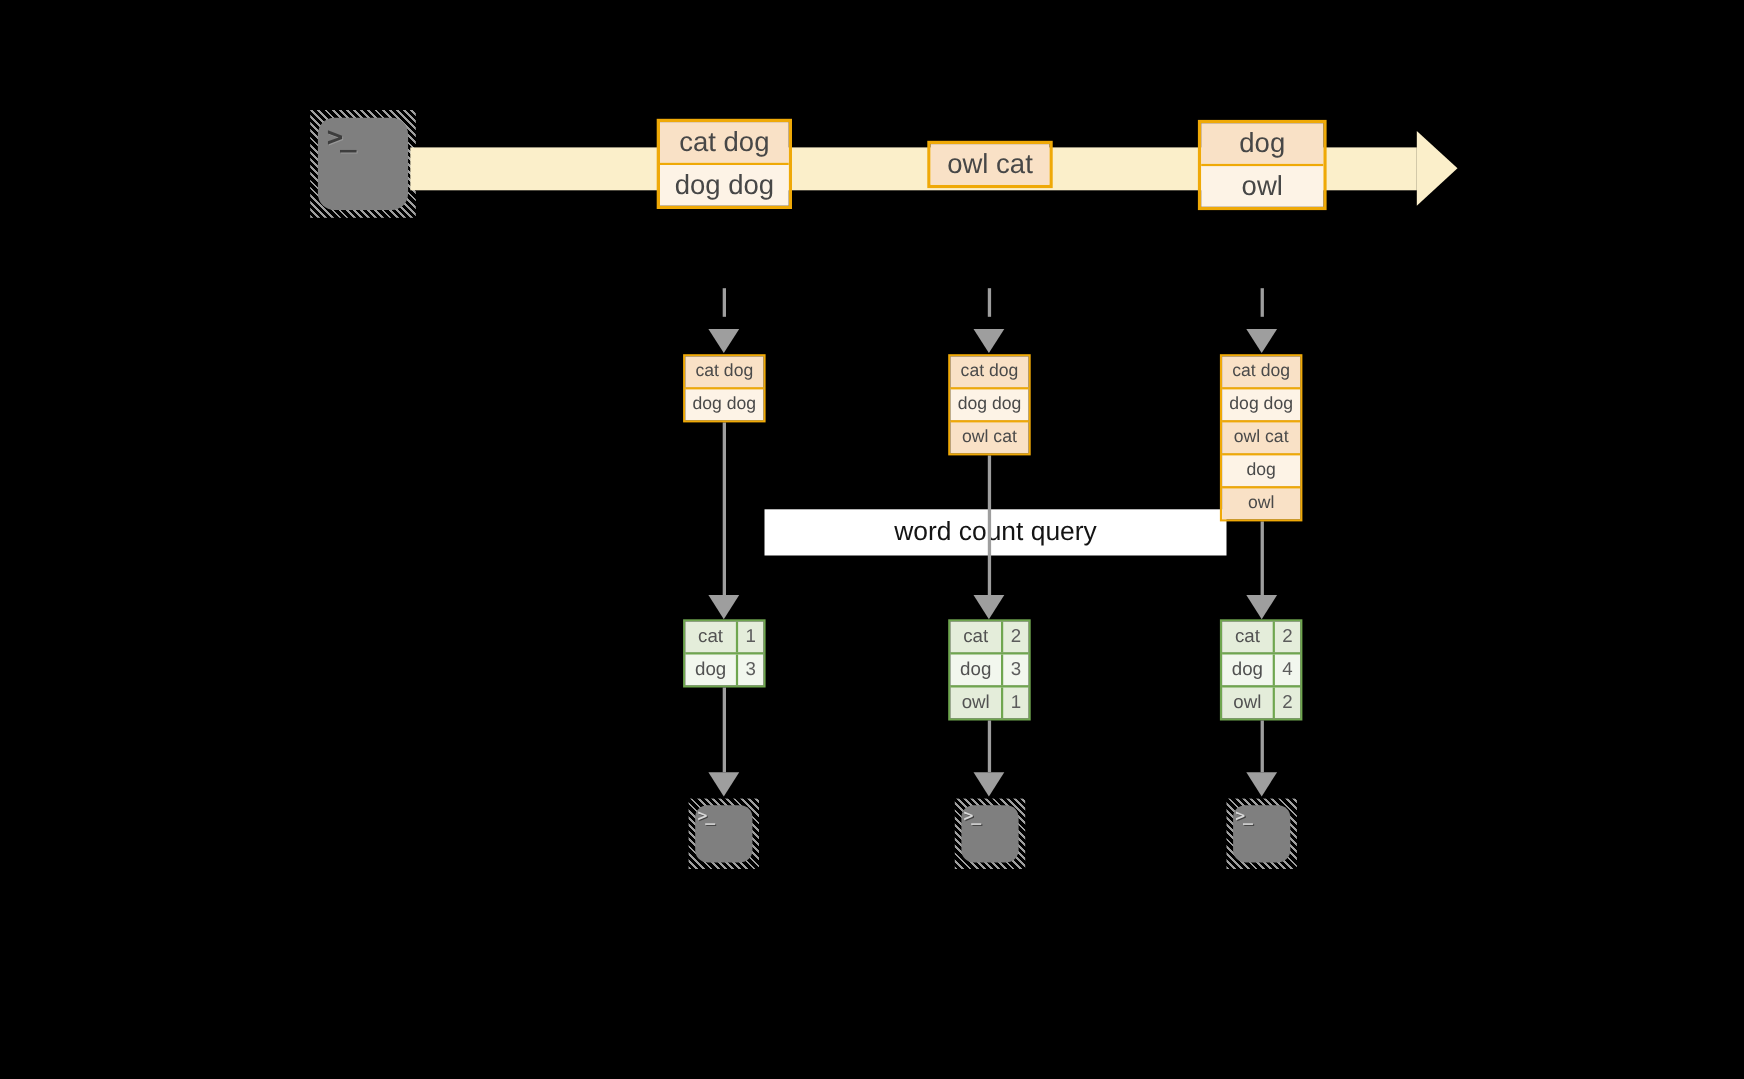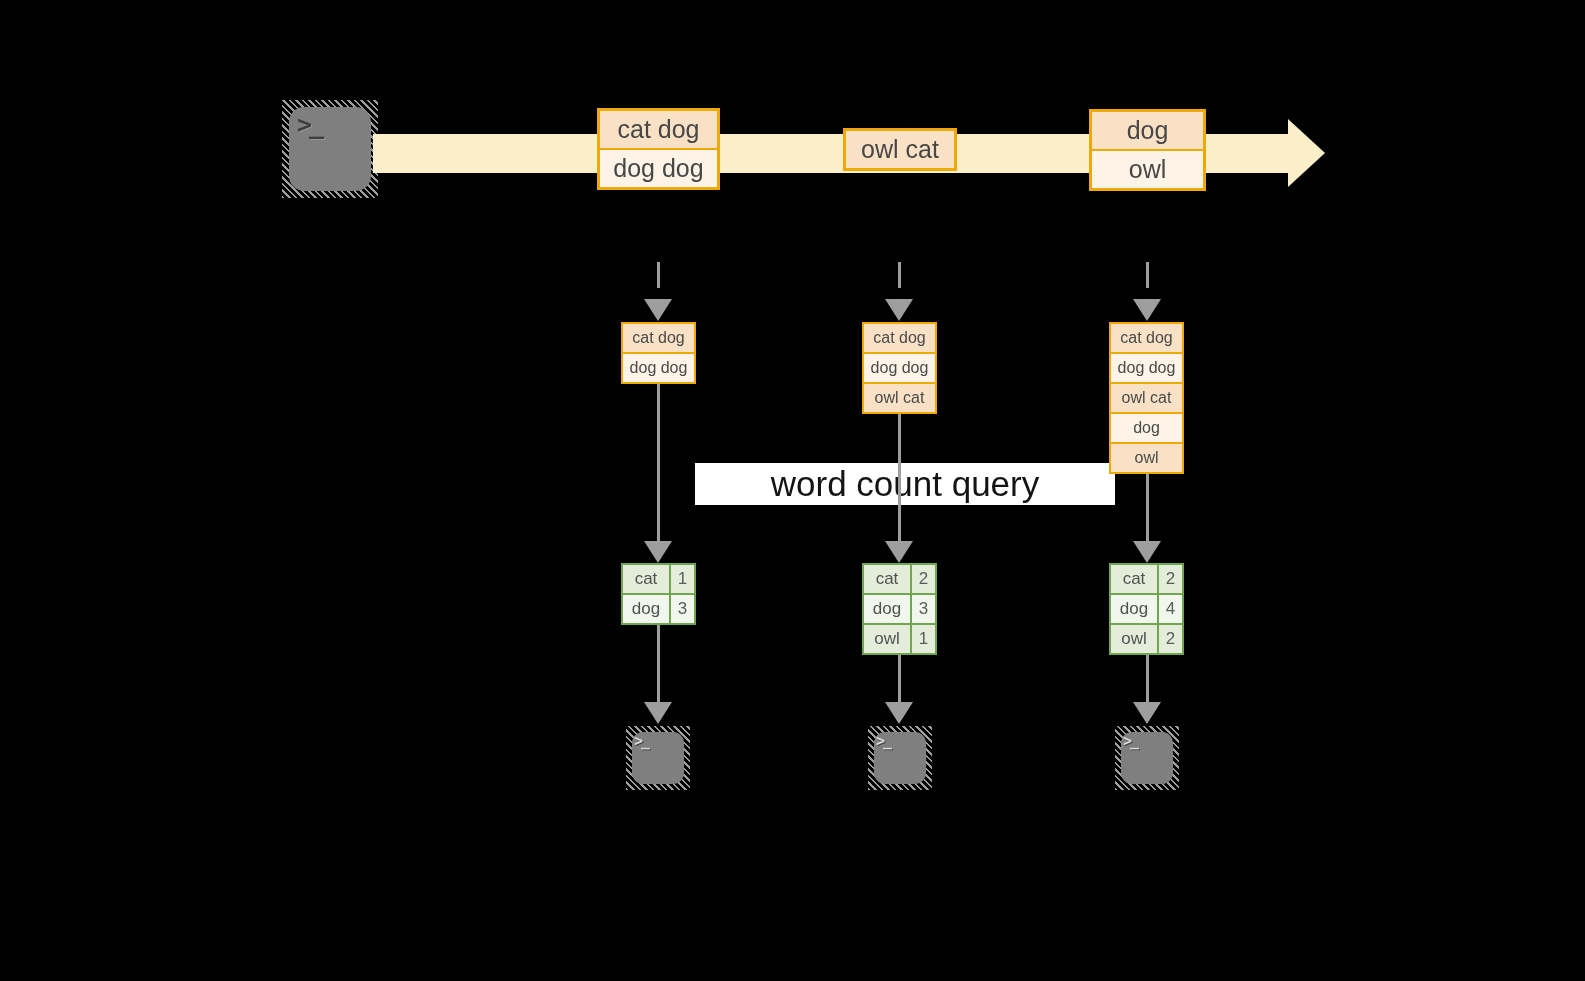--- a/index.html
+++ b/index.html
@@ -60,21 +60,21 @@
   .state{position:absolute;top:322px;width:75px;border:2px solid var(--amber-border,#efa907);
          box-sizing:border-box;z-index:3;}
   .state .srow{height:28px;line-height:28px;text-align:center;font-size:16px;color:#4a4a4a;}
   .state .srow + .srow{border-top:2px solid var(--amber-border,#efa907);}
   .srow:nth-child(odd){background:var(--peach-fill,#f9e1c6);}
   .srow:nth-child(even){background:var(--cream-fill,#fdf3e6);}
   .s1{left:621px;} .s2{left:862px;} .s3{left:1109px;}
 
   
   .qlabel{position:absolute;left:695px;top:463px;width:420px;height:42px;background:#ffffff;
-          z-index:1;text-align:center;line-height:42px;font-size:35px;color:#141414;}
+          z-index:1;text-align:center;line-height:42px;font-size:24px;color:#141414;}
 
   
   .gtable{position:absolute;top:563px;width:75px;border:2px solid var(--green-border,#6fa64f);
           box-sizing:border-box;}
   .grow{display:flex;height:28px;line-height:28px;}
   .grow + .grow{border-top:2px solid var(--green-border,#6fa64f);}
   .gword{flex:1;text-align:center;font-size:17px;color:#525252;
          border-right:2px solid var(--green-border,#6fa64f);}
   .gnum{width:23px;text-align:center;font-size:17px;color:#5c5c5c;}
   .grow:nth-child(odd){background:var(--green-fill-a,#e4edda);}

